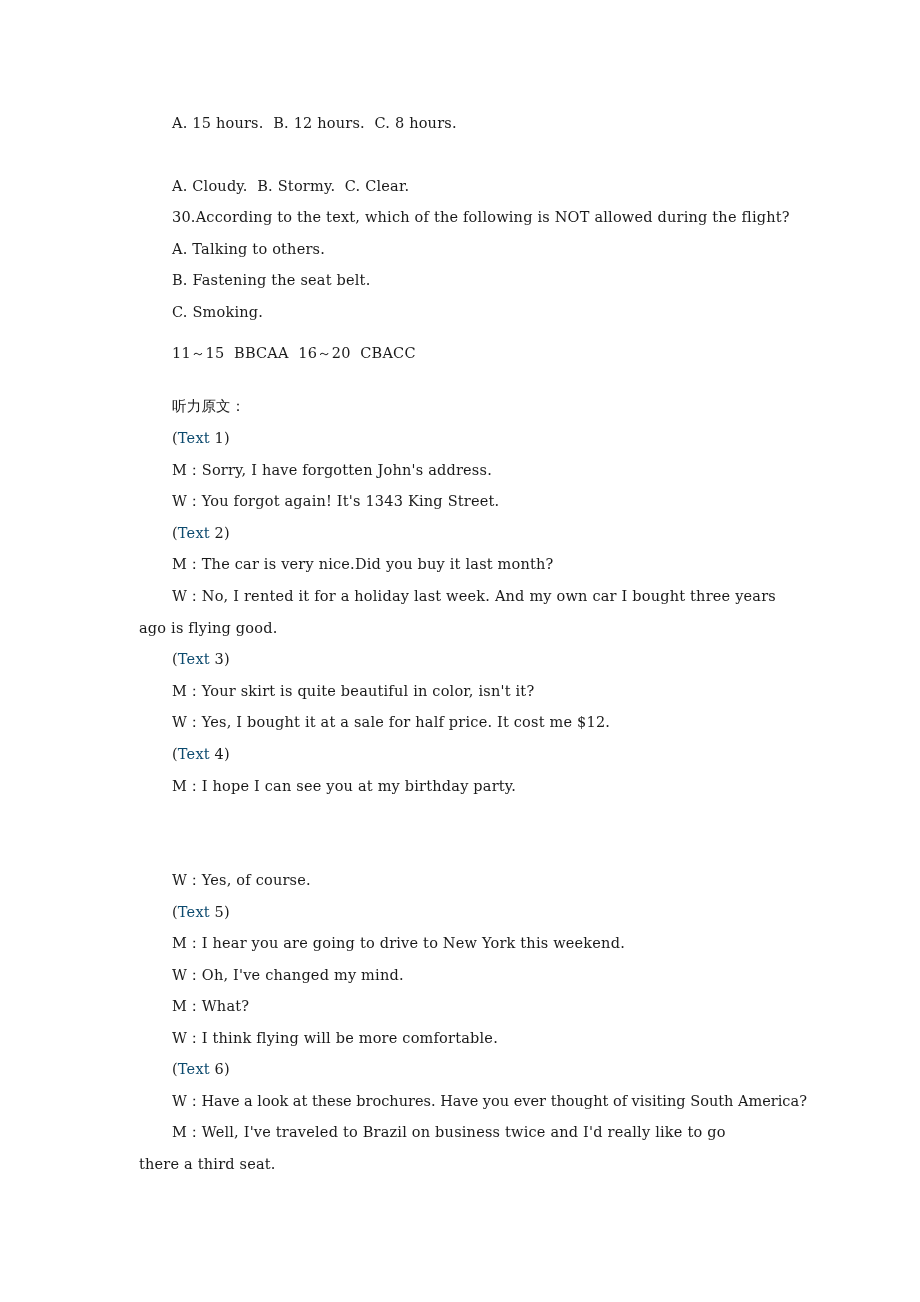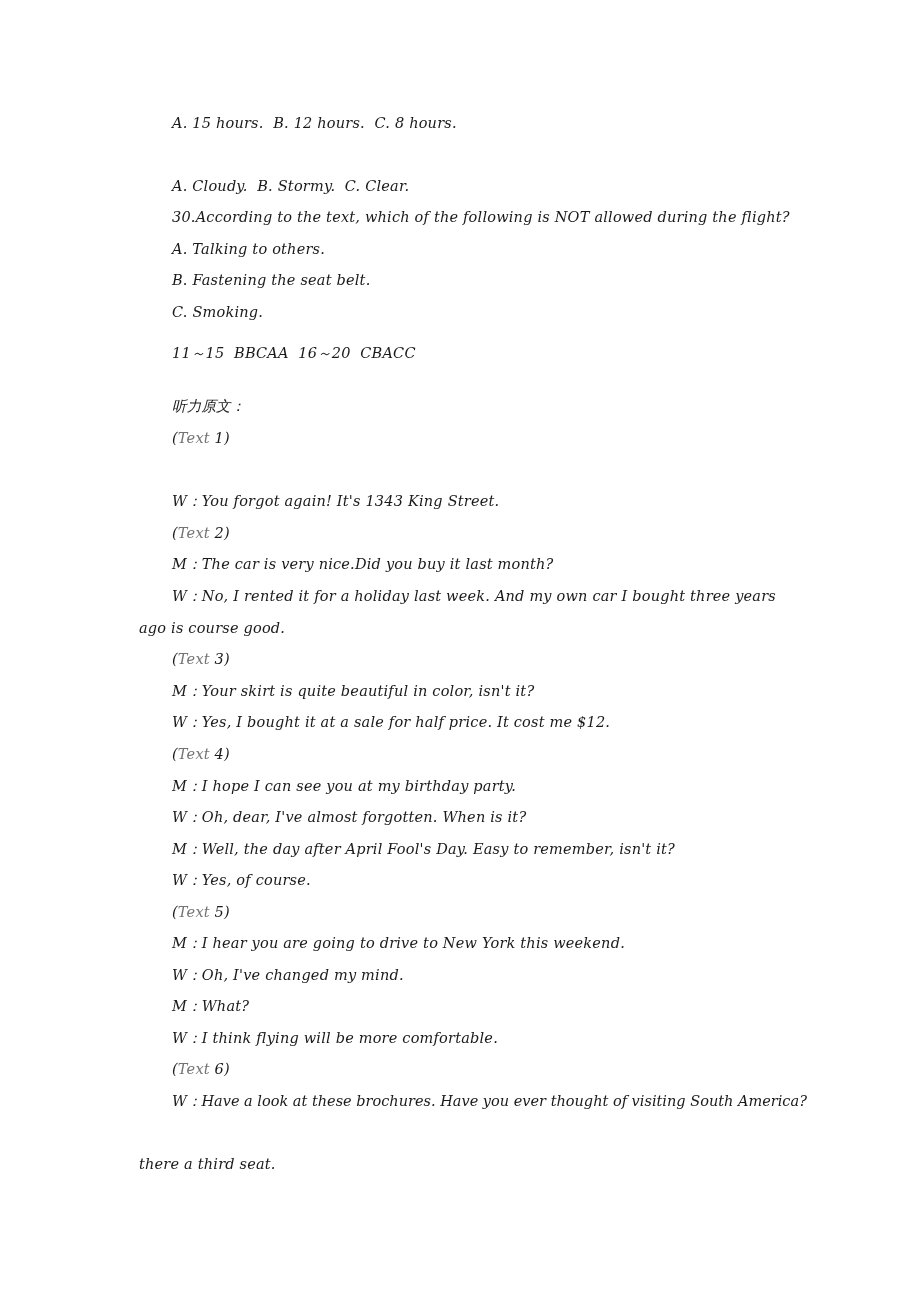--- a/index.html
+++ b/index.html
@@ -5,63 +5,62 @@
   html, body { margin: 0; padding: 0; background: #ffffff; }
   body { width: 920px; height: 1302px; position: relative; overflow: hidden; }
   .page {
     position: absolute; left: 0; top: 0; width: 920px; height: 1302px;
     font-family: "DejaVu Serif", "Liberation Serif", serif;
     font-size: 14.5px; color: #1a1a1a;
   }
   .line {
     position: absolute; white-space: pre; line-height: 20px;
     letter-spacing: 0.2px;
-    font-style: italic;
   }
   .ind { left: 172px; }
   .noind { left: 139px; }
-  .blue { color: #737373; }
+  .blue { color: #0c4a6e; }
 </style>
 </head>
 <body>
 
 <div class="page">
 
   <div class="line ind" style="top:113px">A. 15 hours.  B. 12 hours.  C. 8 hours.</div>
   <div class="line ind" style="top:176px">A. Cloudy.  B. Stormy.  C. Clear.</div>
   <div class="line ind" style="top:207px">30.According to the text, which of the following is NOT allowed during the flight?</div>
   <div class="line ind" style="top:239px">A. Talking to others.</div>
   <div class="line ind" style="top:270px">B. Fastening the seat belt.</div>
   <div class="line ind" style="top:302px">C. Smoking.</div>
 
   <div class="line ind" style="top:343px">11～15  BBCAA  16～20  CBACC</div>
 
   <div class="line ind" style="top:396px">听力原文：</div>
 
   <div class="line ind" style="top:428px"><span>(</span><span class="blue">Text</span><span> 1)</span></div>
+  <div class="line ind" style="top:460px">M：Sorry, I have forgotten John's address.</div>
   <div class="line ind" style="top:491px">W：You forgot again! It's 1343 King Street.</div>
 
   <div class="line ind" style="top:523px"><span>(</span><span class="blue">Text</span><span> 2)</span></div>
   <div class="line ind" style="top:586px">W：No, I rented it for a holiday last week. And my own car I bought three years</div>
   <div class="line ind" style="top:554px">M：The car is very nice.Did you buy it last month?</div>
-  <div class="line noind" style="top:618px">ago is course good.</div>
+  <div class="line noind" style="top:618px">ago is flying good.</div>
 
   <div class="line ind" style="top:649px"><span>(</span><span class="blue">Text</span><span> 3)</span></div>
   <div class="line ind" style="top:681px">M：Your skirt is quite beautiful in color, isn't it?</div>
   <div class="line ind" style="top:712px">W：Yes, I bought it at a sale for half price. It cost me $12.</div>
 
   <div class="line ind" style="top:744px"><span>(</span><span class="blue">Text</span><span> 4)</span></div>
   <div class="line ind" style="top:776px">M：I hope I can see you at my birthday party.</div>
-  <div class="line ind" style="top:807px">W：Oh, dear, I've almost forgotten. When is it?</div>
-  <div class="line ind" style="top:839px">M：Well, the day after April Fool's Day. Easy to remember, isn't it?</div>
   <div class="line ind" style="top:870px">W：Yes, of course.</div>
 
   <div class="line ind" style="top:902px"><span>(</span><span class="blue">Text</span><span> 5)</span></div>
   <div class="line ind" style="top:933px">M：I hear you are going to drive to New York this weekend.</div>
   <div class="line ind" style="top:965px">W：Oh, I've changed my mind.</div>
   <div class="line ind" style="top:996px">M：What?</div>
   <div class="line ind" style="top:1028px">W：I think flying will be more comfortable.</div>
 
   <div class="line ind" style="top:1059px"><span>(</span><span class="blue">Text</span><span> 6)</span></div>
   <div class="line ind" style="top:1091px; letter-spacing:0">W：Have a look at these brochures. Have you ever thought of visiting South America?</div>
+  <div class="line ind" style="top:1122px">M：Well, I've traveled to Brazil on business twice and I'd really like to go</div>
   <div class="line noind" style="top:1154px">there a third seat.</div>
 
 </div>
 
 </body></html>

